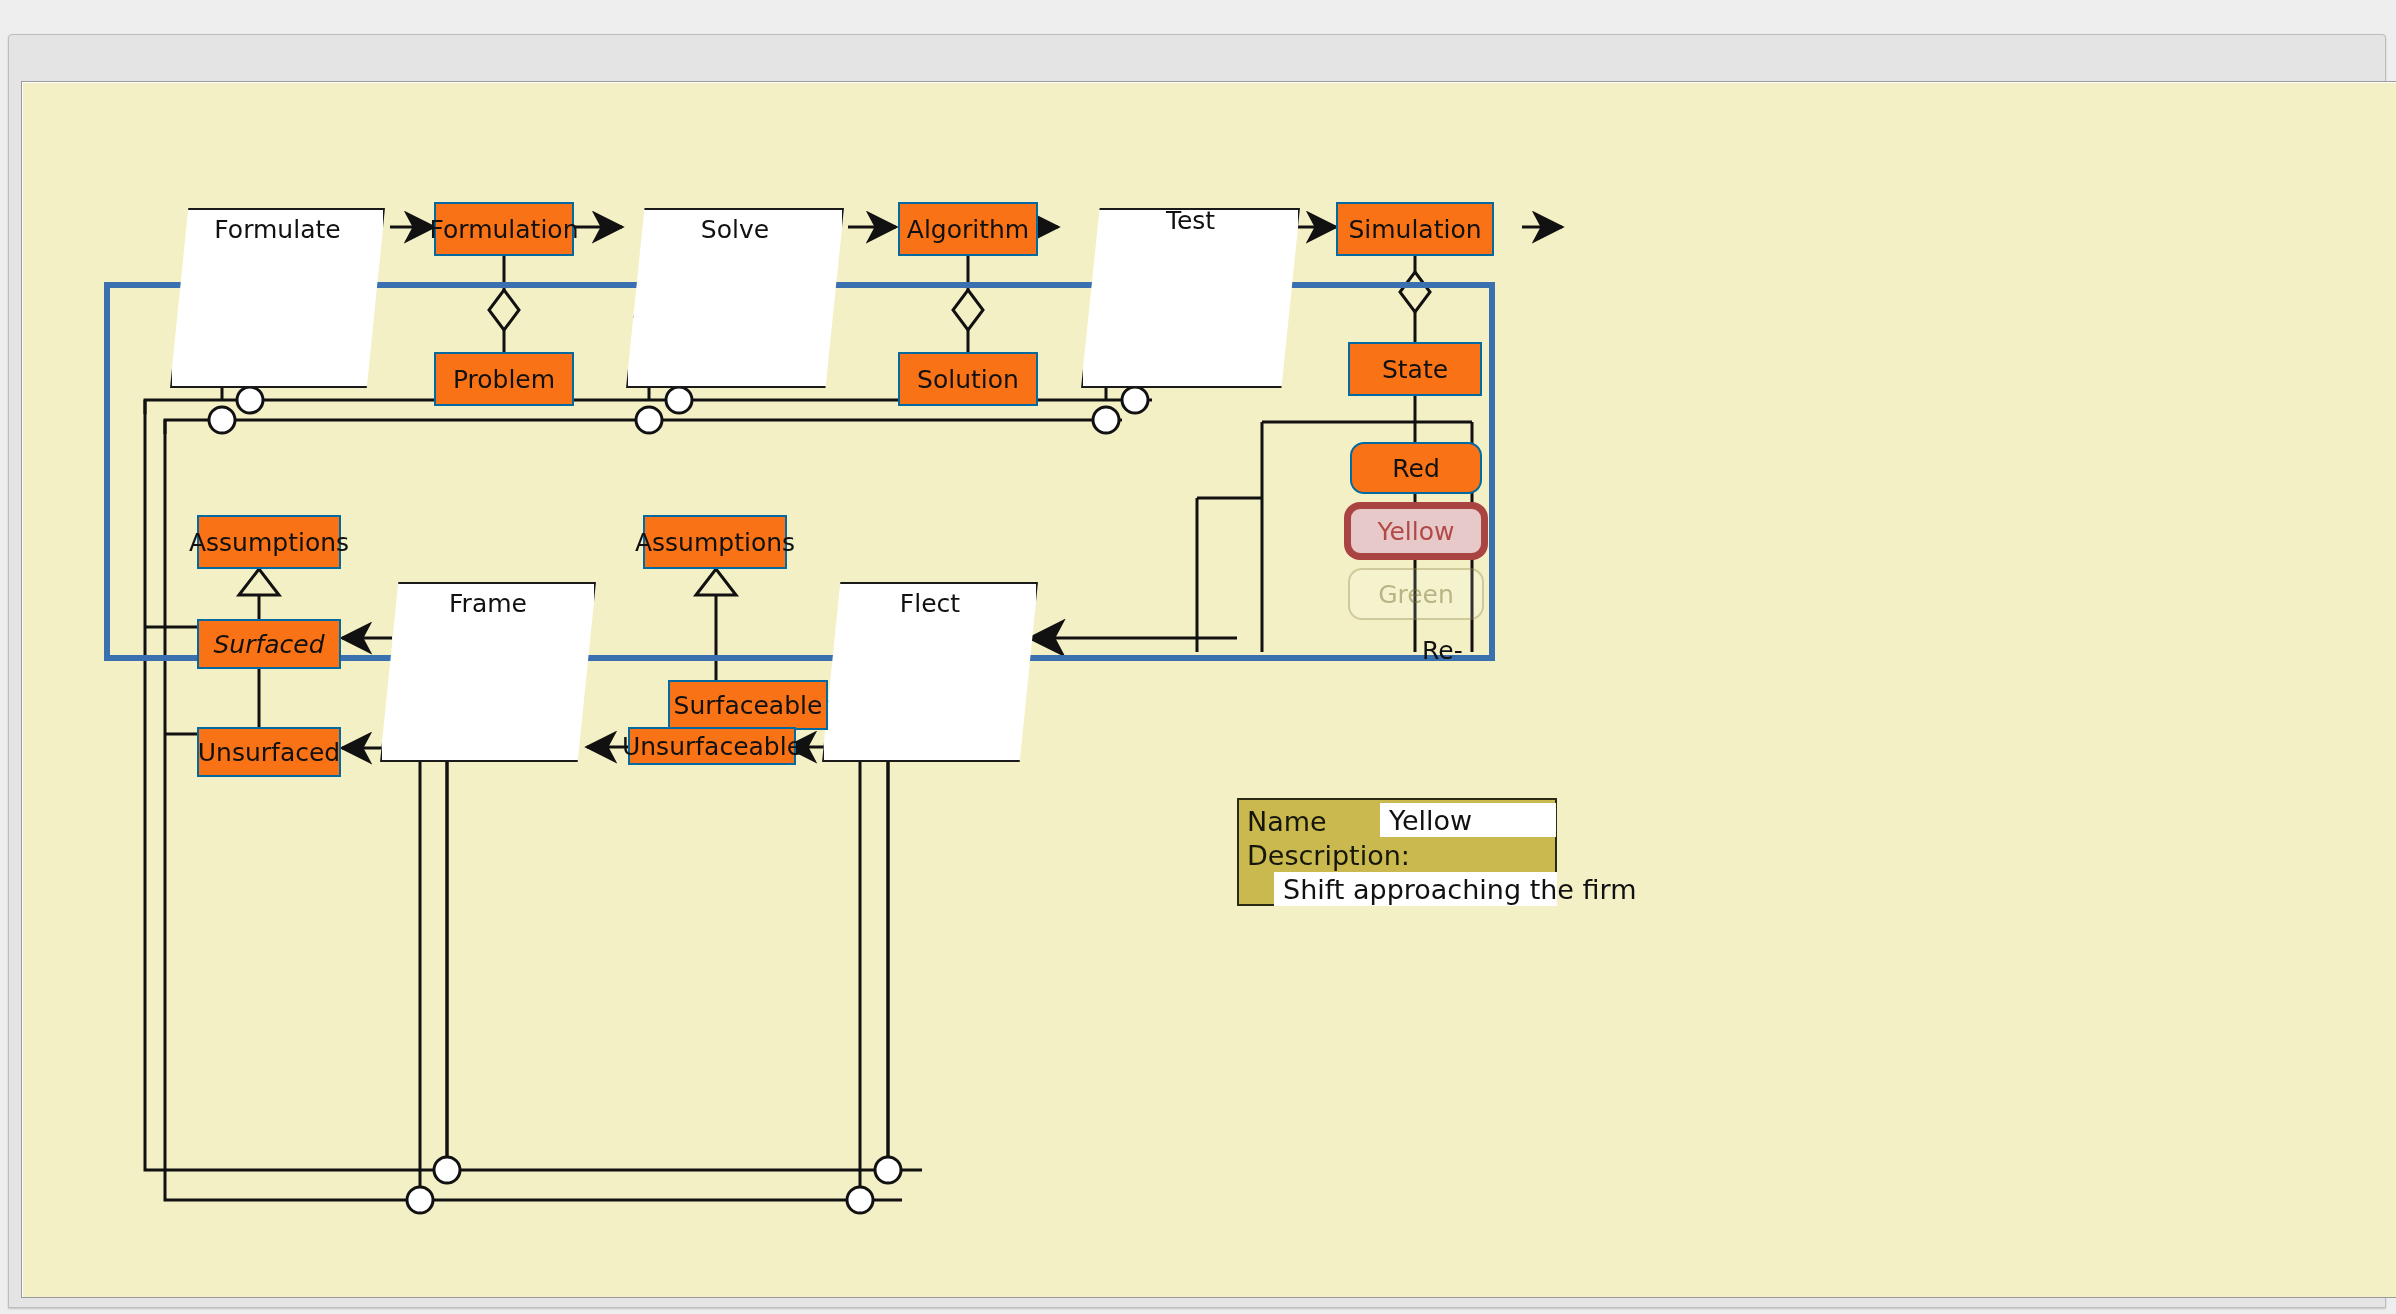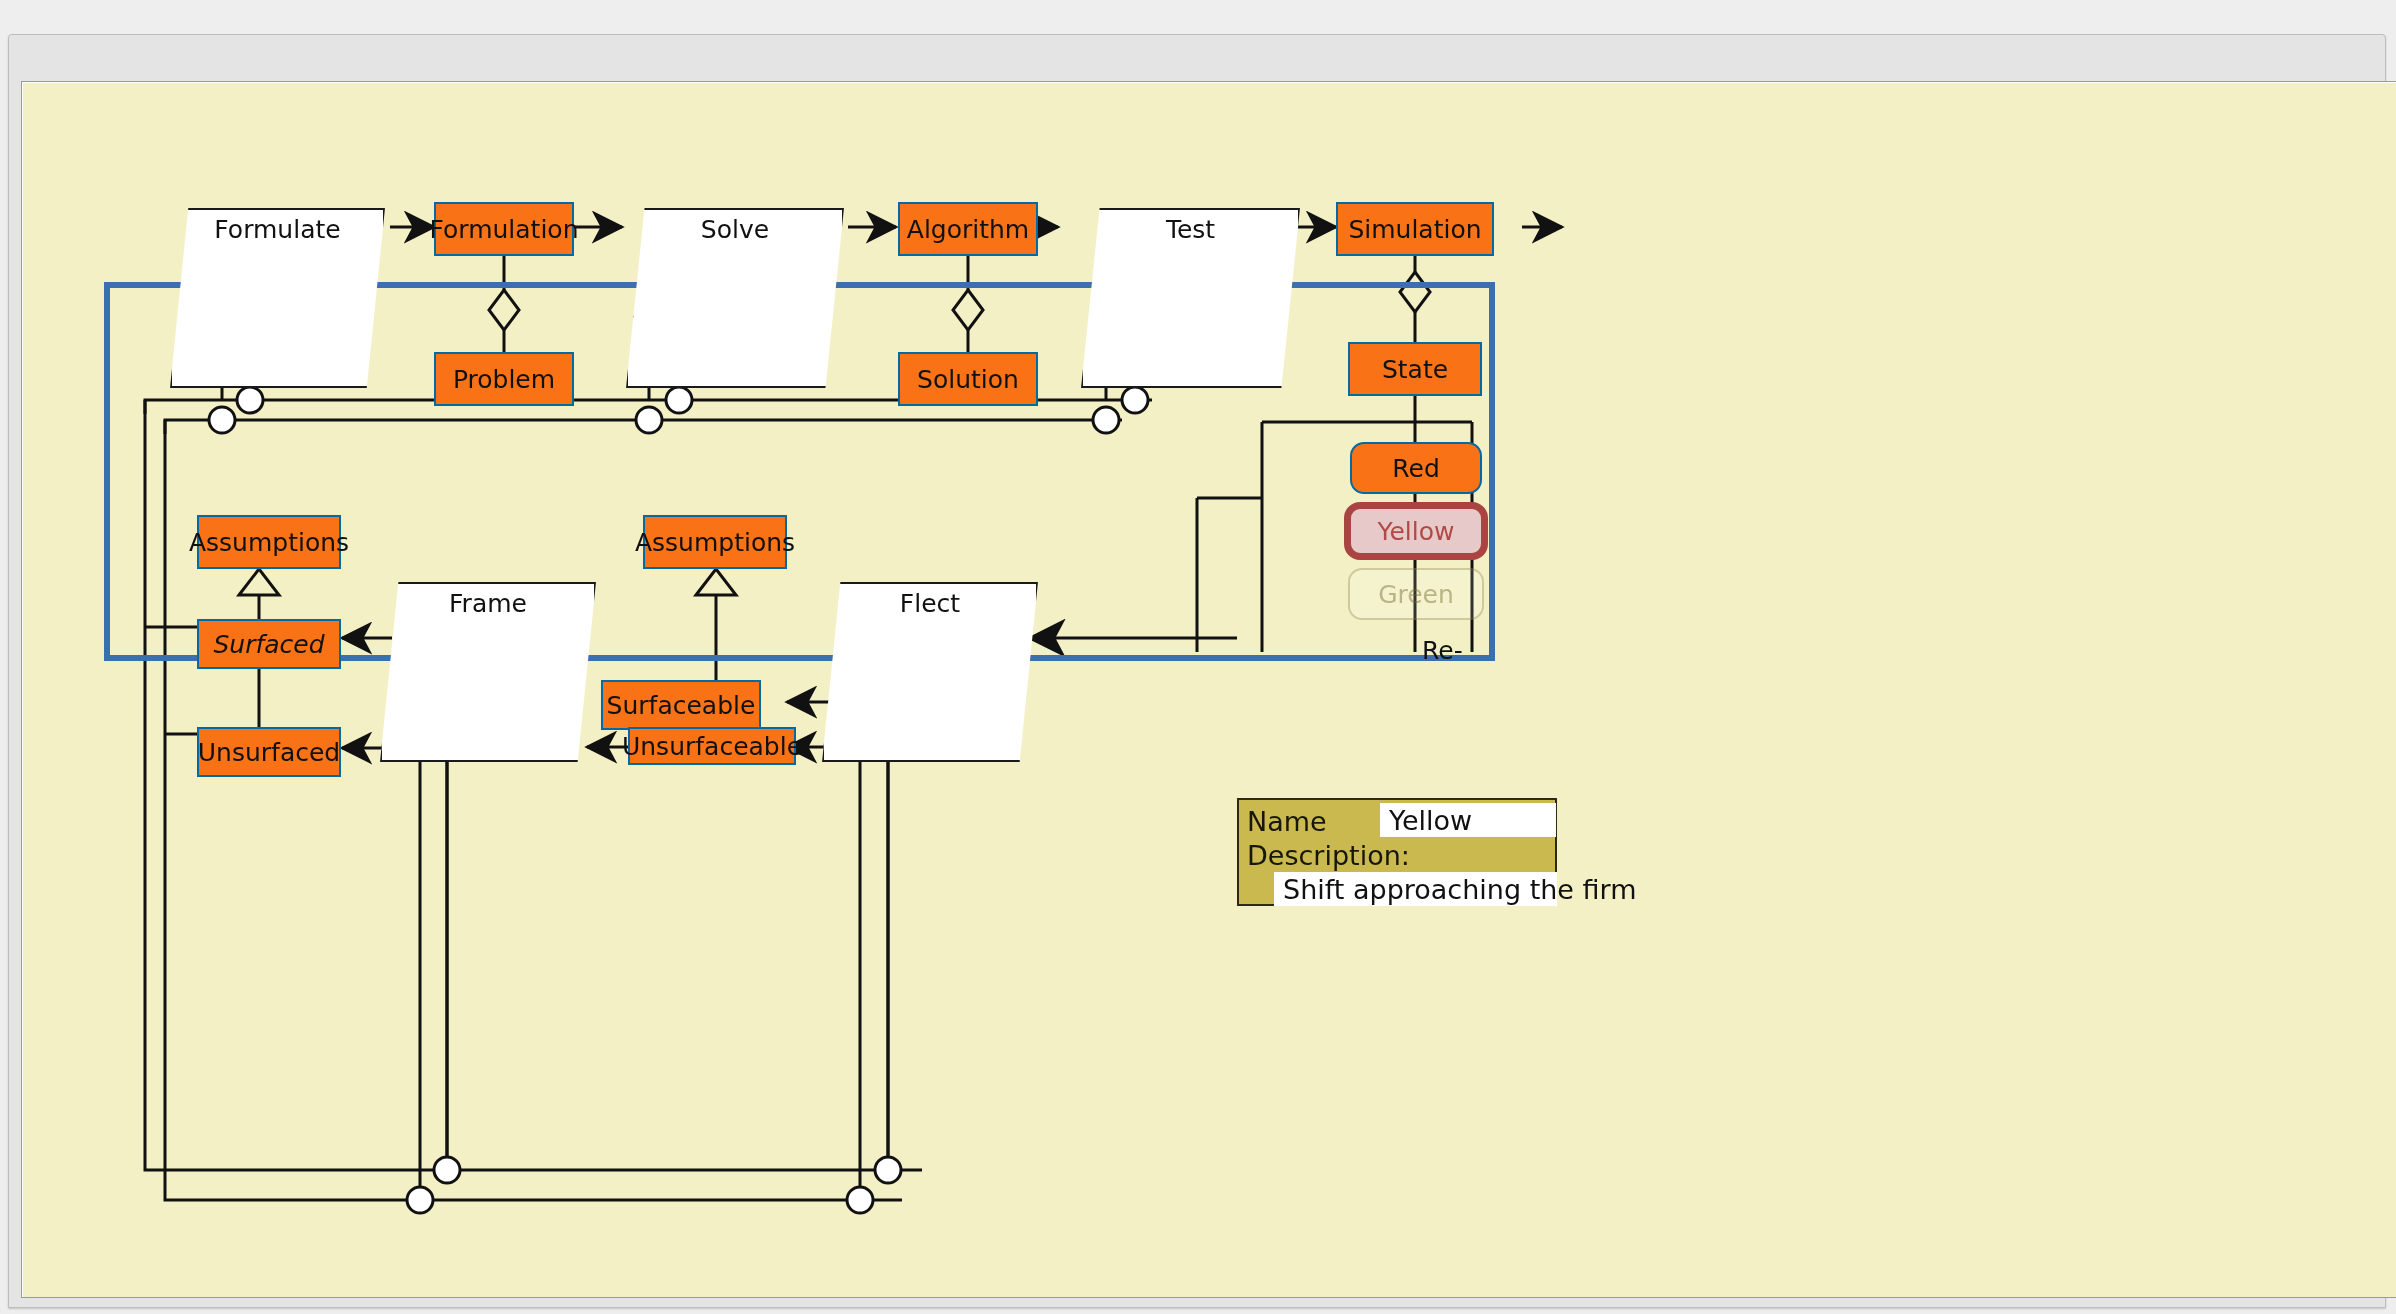--- a/index.html
+++ b/index.html
@@ -203,21 +203,21 @@
           <rect x="85" y="203" width="1385" height="373" fill="none" stroke="#3a6fb0" stroke-width="6"></rect>
         </svg>
 
         <div class="para" style="left:148px;top:126px;width:215px;height:180px;"></div>
         <div class="para-label" style="left:148px;top:133px;width:215px;">Formulate</div>
 
         <div class="para" style="left:604px;top:126px;width:218px;height:180px;"></div>
         <div class="para-label" style="left:604px;top:133px;width:218px;">Solve</div>
 
         <div class="para" style="left:1059px;top:126px;width:219px;height:180px;"></div>
-        <div class="para-label" style="left:1059px;top:133px;width:219px;">Test</div>
+        <div class="para-label" style="left:1059px;top:124px;width:219px;">Test</div>
 
         <div class="para" style="left:358px;top:500px;width:216px;height:180px;"></div>
         <div class="para-label" style="left:358px;top:507px;width:216px;">Frame</div>
 
         <div class="para" style="left:800px;top:500px;width:216px;height:180px;"></div>
         <div class="para-label" style="left:800px;top:507px;width:216px;">Flect</div>
 
         <div class="node" style="left:412px;top:120px;width:140px;height:54px;">Formulation</div>
         <div class="node" style="left:412px;top:270px;width:140px;height:54px;">Problem</div>
 
@@ -226,21 +226,21 @@
 
         <div class="node" style="left:1314px;top:120px;width:158px;height:54px;">Simulation</div>
         <div class="node" style="left:1326px;top:260px;width:134px;height:54px;">State</div>
 
         <div class="node" style="left:175px;top:433px;width:144px;height:54px;">Assumptions</div>
         <div class="node" style="left:621px;top:433px;width:144px;height:54px;">Assumptions</div>
 
         <div class="node" style="left:175px;top:537px;width:144px;height:50px;font-style:italic;">Surfaced</div>
         <div class="node" style="left:175px;top:645px;width:144px;height:50px;">Unsurfaced</div>
 
-        <div class="node" style="left:579px;top:598px;width:160px;height:50px;">Surfaceable</div>
+        <div class="node" style="left:646px;top:598px;width:160px;height:50px;">Surfaceable</div>
         <div class="node" style="left:606px;top:645px;width:168px;height:38px;">Unsurfaceable</div>
 
         <div class="node rounded" style="left:1328px;top:360px;width:132px;height:52px;">Red</div>
 
         <div class="node hl" style="left:1322px;top:420px;width:144px;height:58px;">Yellow</div>
 
         <div class="ghost" style="left:1326px;top:486px;width:136px;height:52px;">Green</div>
 
         <div class="swim-label" style="left:1400px;top:554px;">Re-</div>
 

